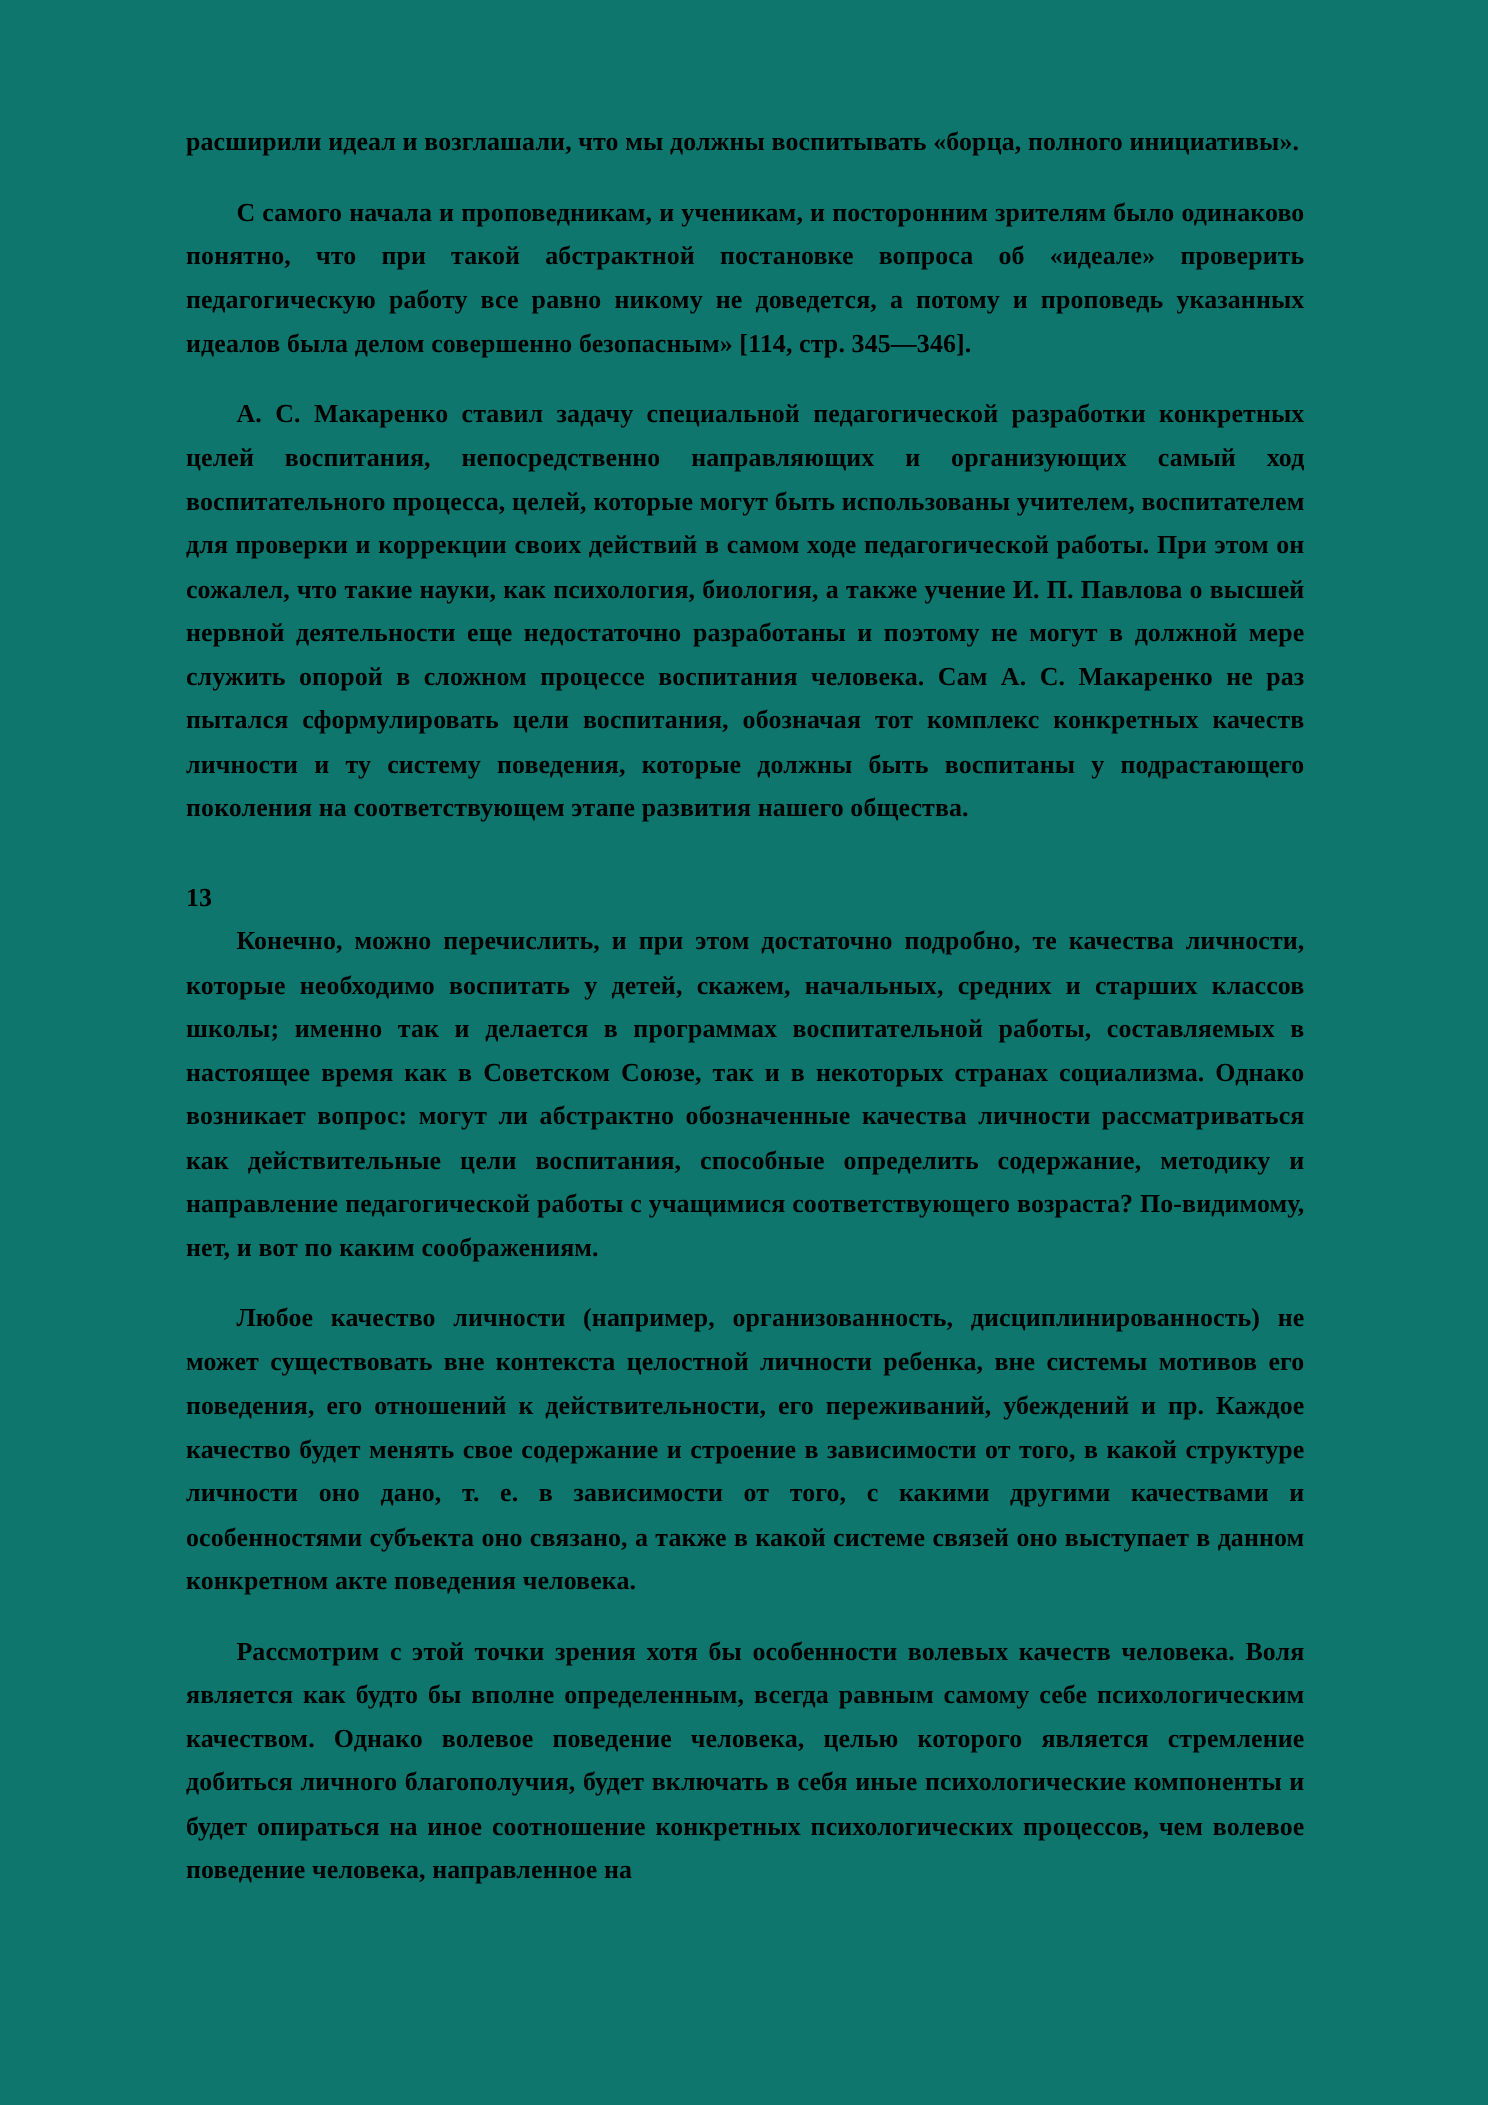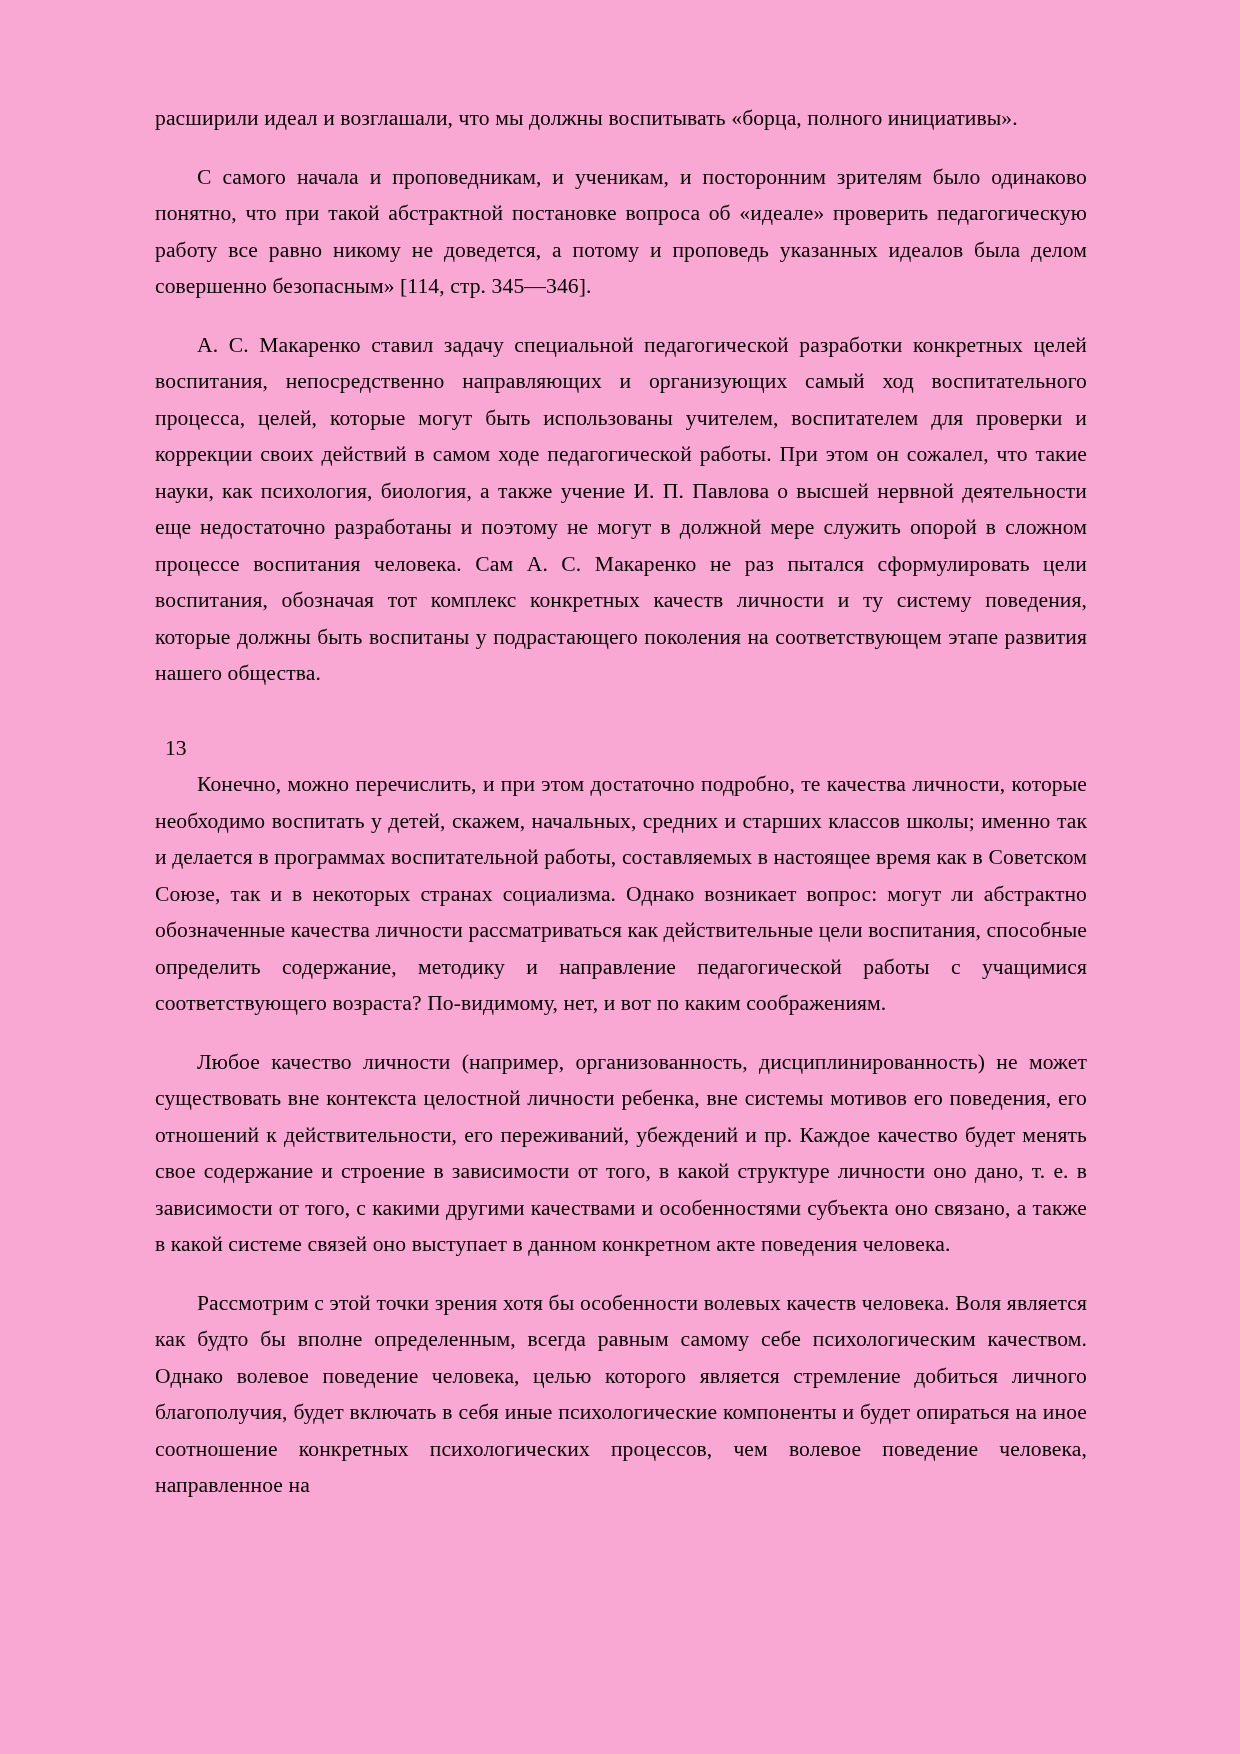--- a/index.html
+++ b/index.html
@@ -9,23 +9,24 @@
     background: #ffffff;
   }
   body {
     font-family: "Liberation Serif", "DejaVu Serif", serif;
     color: #000000;
   }
   .page {
     position: relative;
     width: 1240px;
     height: 1754px;
-    background: #f9a8d4;
+    background: #0f766e;
     box-sizing: border-box;
     overflow: hidden;
+    font-weight: bold;
   }
   .content {
     position: absolute;
     left: 155px;
     top: 100px;
     width: 932px;
   }
   p.para {
     margin: 0 0 0 0;
     font-size: 21.6px;
@@ -44,21 +45,21 @@
   p.para + p.para {
     margin-top: 22px;
   }
   .pagenum {
     font-size: 21.6px;
     line-height: 36.5px;
     text-align: left;
     text-indent: 0;
     margin: 0;
   }
-  .gap-before-pagenum { margin-top: 38px; margin-left: 10px; }
+  .gap-before-pagenum { margin-top: 38px; }
   .gap-after-pagenum  { margin-top: 34px; }
 </style>
 </head>
 <body>
 
 <div class="page">
   <div class="content">
 
     <p class="para no-indent">расширили идеал и возглашали, что мы должны воспитывать «борца, полного инициативы».</p>
 

